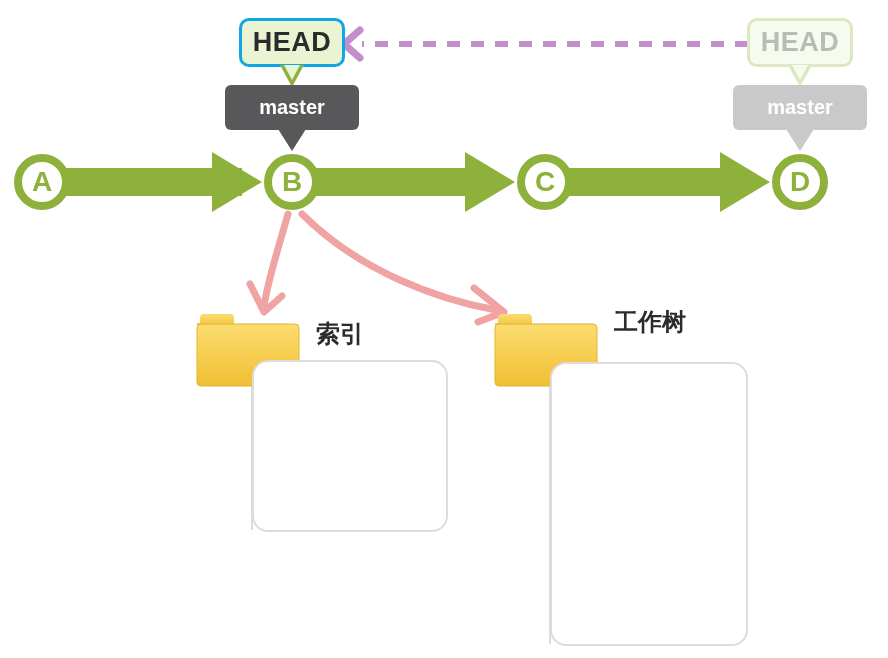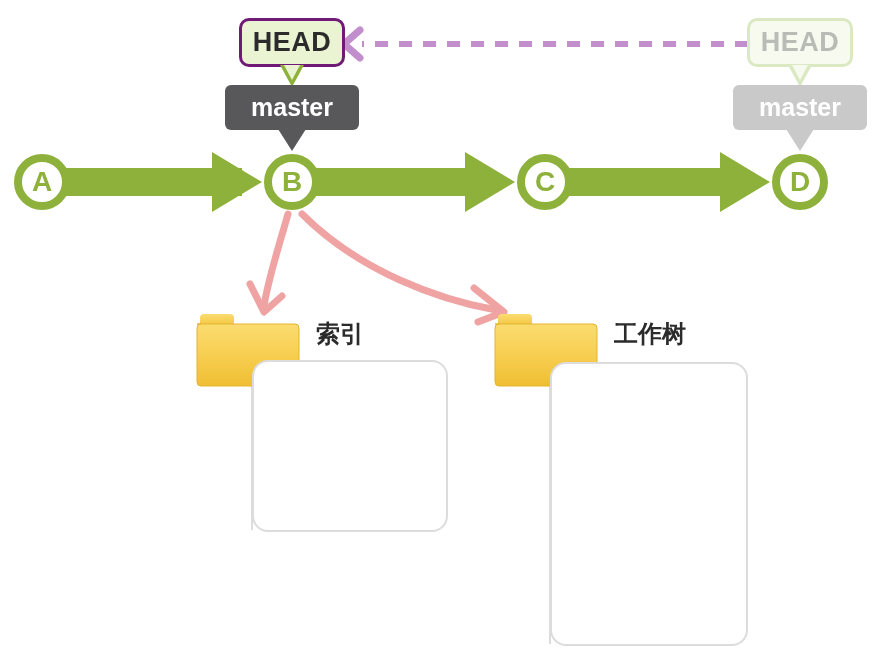--- a/index.html
+++ b/index.html
@@ -11,21 +11,21 @@
     overflow:hidden;
     position:relative;
   }
   #stage{position:absolute;left:0;top:0;width:888px;height:658px;}
   svg.layer{position:absolute;left:0;top:0;width:888px;height:658px;overflow:visible;}
 
   
   .head-box{
     position:absolute;
     box-sizing:border-box;
-    border:3px solid #701a75;
+    border:3px solid #0ea5e9;
     background:#eaf3d2;
     border-radius:10px;
     display:flex;align-items:center;justify-content:center;
     font-size:27px;font-weight:bold;color:#2b2b2b;
     letter-spacing:0.5px;
   }
   .head-box.ghost{
     border-color:#dbe9c2;
     background:#f6faef;
     color:#b9bcb5;
@@ -46,21 +46,21 @@
     border-top:15px solid #eaf3d2;
   }
   .head-tail-inner.ghost{border-top-color:#f6faef;}
 
   .master-box{
     position:absolute;
     box-sizing:border-box;
     background:#58585a;
     border-radius:6px;
     display:flex;align-items:center;justify-content:center;
-    font-size:25px;font-weight:bold;color:#ffffff;
+    font-size:20px;font-weight:bold;color:#ffffff;
   }
   .master-box.ghost{background:#c9c9c9;color:#ffffff;}
   .master-tail{
     position:absolute;
     width:0;height:0;
     border-left:14px solid transparent;
     border-right:14px solid transparent;
     border-top:22px solid #58585a;
   }
   .master-tail.ghost{border-top-color:#c9c9c9;}
@@ -228,21 +228,21 @@
     <span>C</span>
   </div>
   <div class="commit" style="left:772px;top:154px;">
     <span>D</span>
   </div>
 
   <div class="fbox" style="left:252px;top:360px;width:196px;height:172px;"></div>
   <div class="flabel" style="left:304px;top:318px;">索引</div>
 
   <div class="fbox" style="left:550px;top:362px;width:198px;height:284px;"></div>
-  <div class="flabel" style="left:602px;top:318px;">工作树</div>
+  <div class="flabel" style="left:602px;top:306px;">工作树</div>
 
   <div class="fileicon" style="left:320px;top:388px;">
     <div class="ftext">html</div>
   </div>
   <div class="fileicon" style="left:616px;top:388px;">
     <div class="ftext">html</div>
   </div>
   <div class="fileicon" style="left:616px;top:514px;">
     <div class="ftext">css</div>
   </div>

